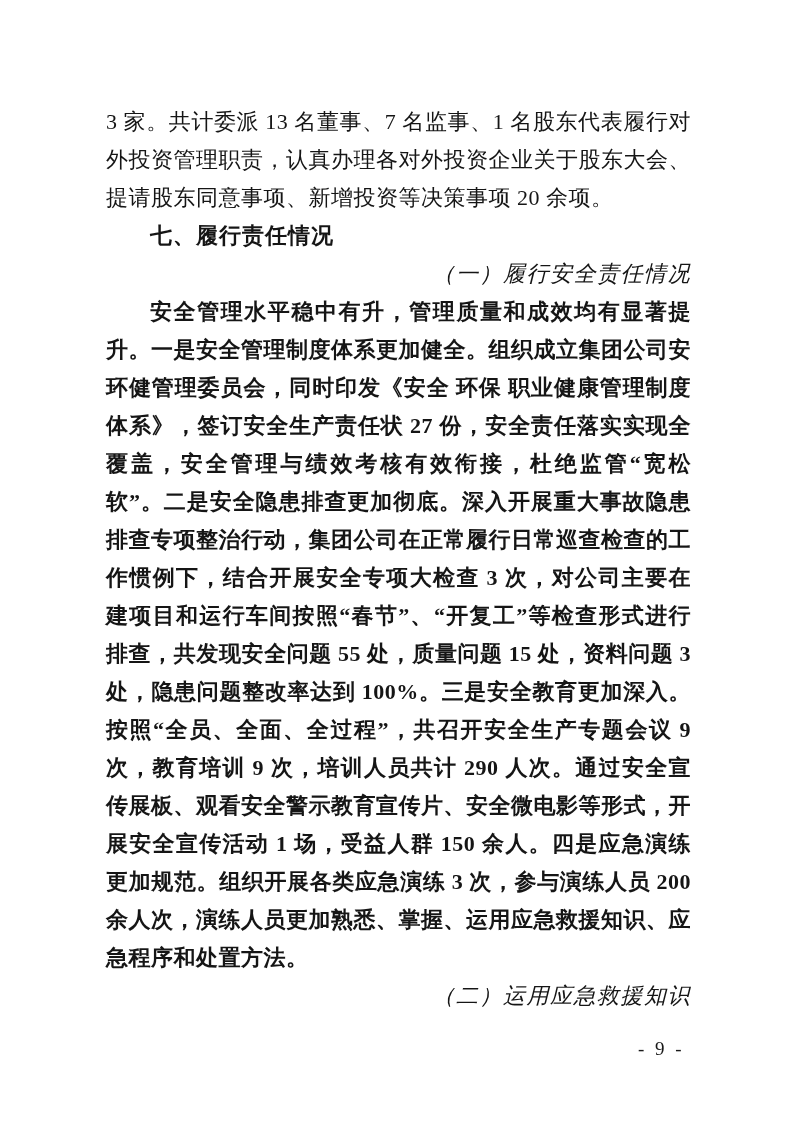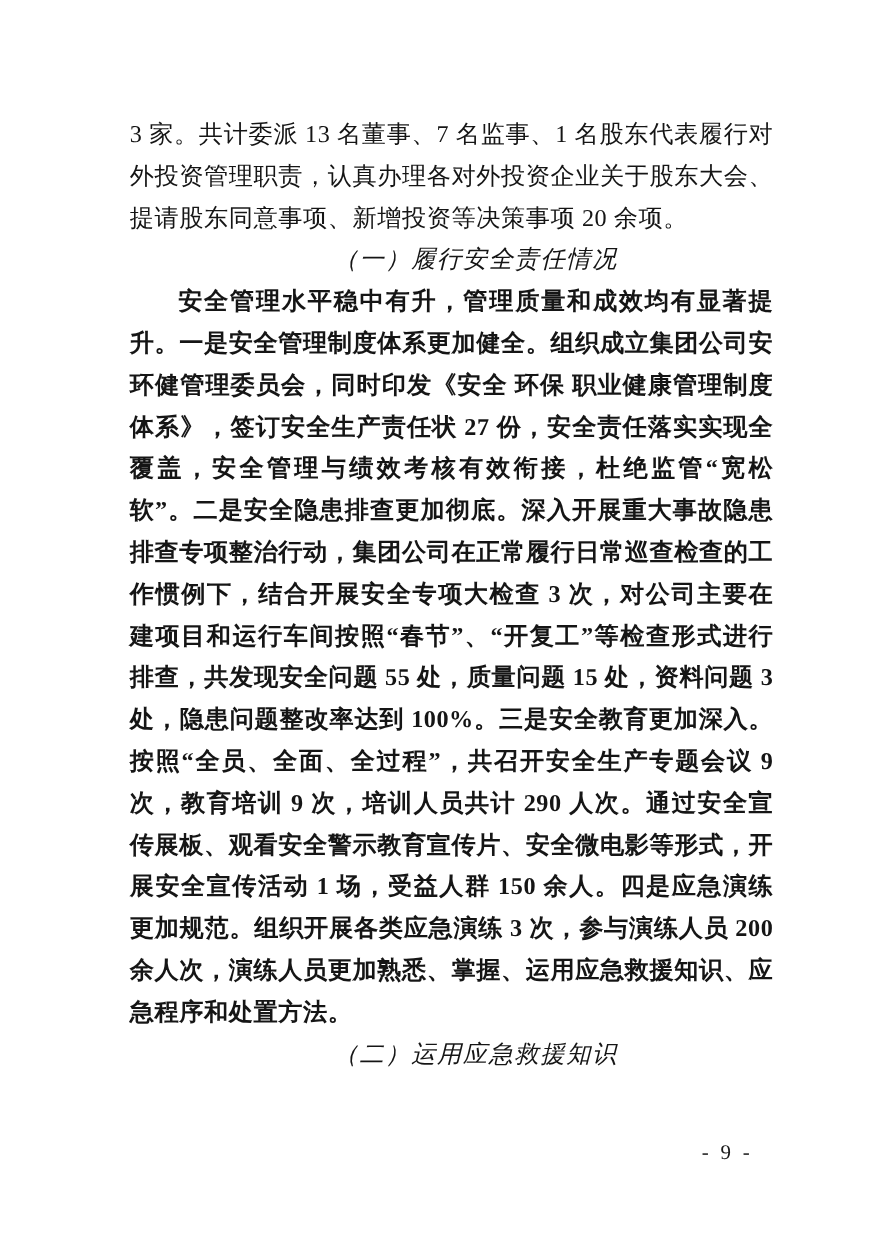--- a/index.html
+++ b/index.html
@@ -9,21 +9,21 @@
     width: 793px;
     height: 1122px;
     margin: 0 auto;
     background: #ffffff;
     overflow: hidden;
     font-family: "Liberation Serif", "DejaVu Serif", serif;
     color: #151515;
   }
   .content {
     position: absolute;
-    left: 118px;
+    left: 106px;
     top: 103px;
     width: 585px;
   }
   .block {
     font-size: 22px;
     line-height: 38px;
     text-align: justify;
     text-justify: inter-ideograph;
     letter-spacing: 0.5px;
   }
@@ -32,36 +32,37 @@
   .heading {
     text-indent: 2em;
     font-family: "Liberation Sans", "DejaVu Sans", sans-serif;
     font-weight: bold;
     text-align: left;
     letter-spacing: 1px;
   }
   .subheading {
     text-indent: 2em;
     font-style: italic;
-    text-align: center;
+    text-align: right;
     letter-spacing: 1.5px;
   }
   .page-number {
     position: absolute;
     left: 638px;
     top: 1038px;
     font-size: 19px;
     letter-spacing: 3px;
     color: #1a1a1a;
   }
 </style>
 </head>
 <body>
 
 <div class="page">
   <div class="content">
       <p class="block paragraph-continued">3 家。共计委派 13 名董事、7 名监事、1 名股东代表履行对外投资管理职责，认真办理各对外投资企业关于股东大会、提请股东同意事项、新增投资等决策事项 20 余项。</p>
+      <p class="block heading">七、履行责任情况</p>
       <p class="block subheading">（一）履行安全责任情况</p>
       <p class="block paragraph">安全管理水平稳中有升，管理质量和成效均有显著提升。一是安全管理制度体系更加健全。组织成立集团公司安环健管理委员会，同时印发《安全 环保 职业健康管理制度体系》，签订安全生产责任状 27 份，安全责任落实实现全覆盖，安全管理与绩效考核有效衔接，杜绝监管“宽松软”。二是安全隐患排查更加彻底。深入开展重大事故隐患排查专项整治行动，集团公司在正常履行日常巡查检查的工作惯例下，结合开展安全专项大检查 3 次，对公司主要在建项目和运行车间按照“春节”、“开复工”等检查形式进行排查，共发现安全问题 55 处，质量问题 15 处，资料问题 3 处，隐患问题整改率达到 100%。三是安全教育更加深入。按照“全员、全面、全过程”，共召开安全生产专题会议 9 次，教育培训 9 次，培训人员共计 290 人次。通过安全宣传展板、观看安全警示教育宣传片、安全微电影等形式，开展安全宣传活动 1 场，受益人群 150 余人。四是应急演练更加规范。组织开展各类应急演练 3 次，参与演练人员 200 余人次，演练人员更加熟悉、掌握、运用应急救援知识、应急程序和处置方法。</p>
       <p class="block subheading">（二）运用应急救援知识</p>
     </div>
   <div class="page-number">- 9 -</div>
 </div>
 
 </body></html>

